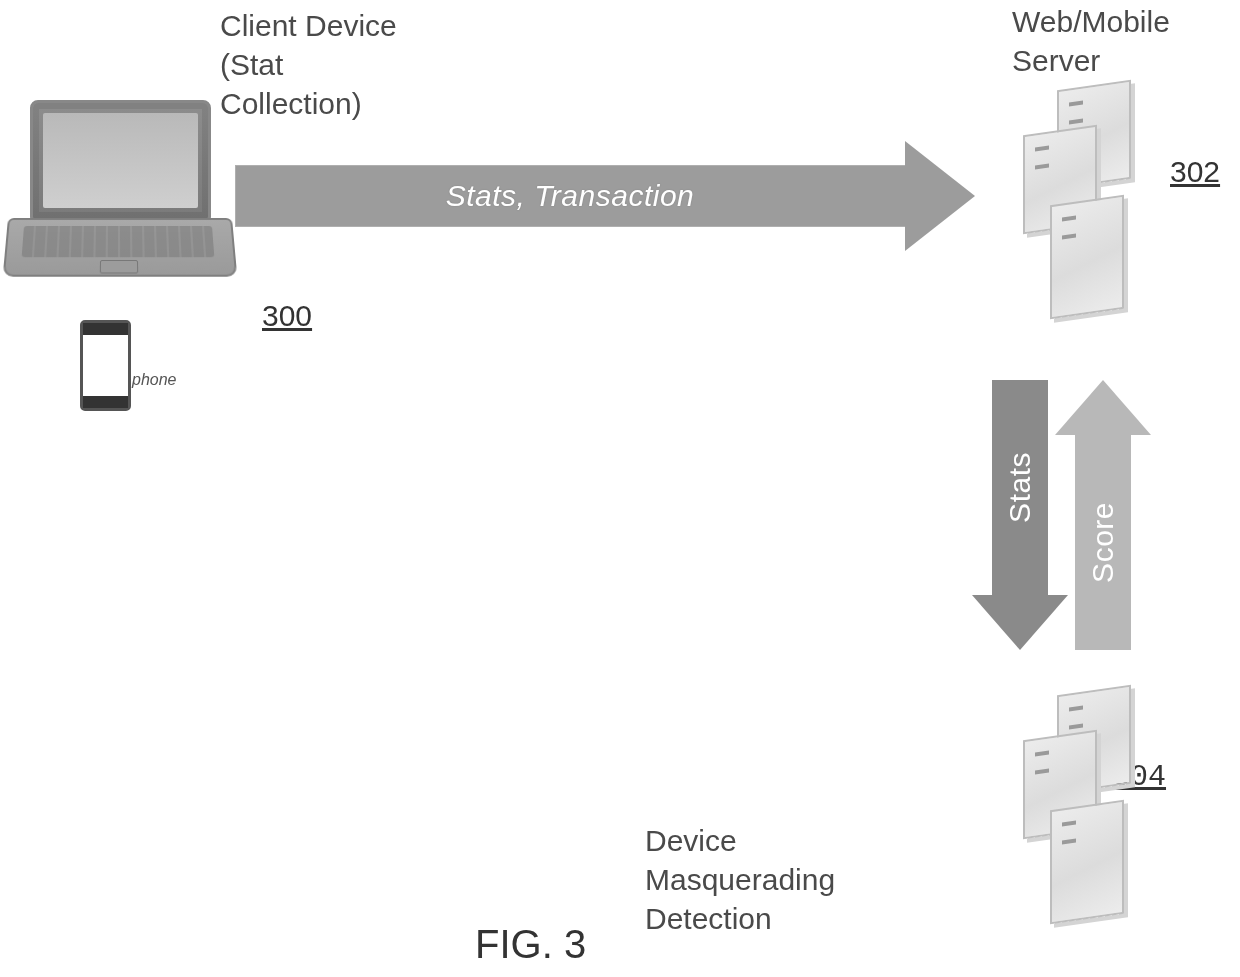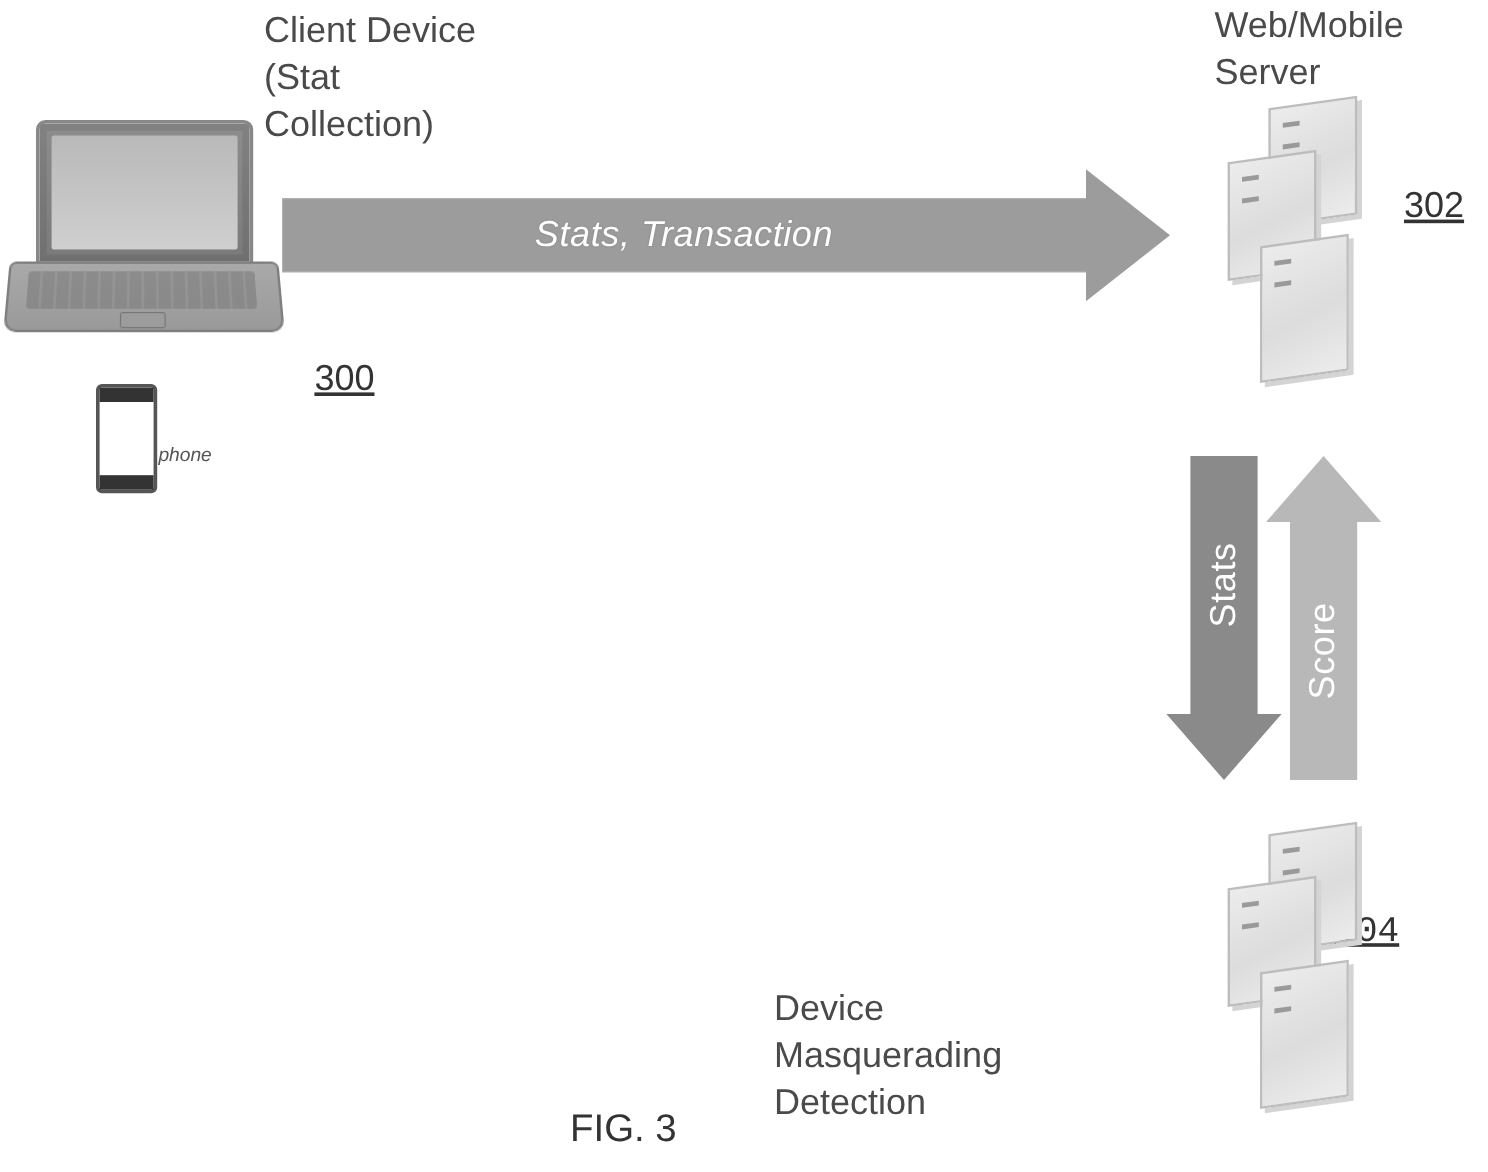--- a/index.html
+++ b/index.html
@@ -25,21 +25,21 @@
     white-space: pre;
   }
   .ref {
     position: absolute;
     font-size: 30px;
     color: #333;
     text-decoration: underline;
   }
   .fig {
     position: absolute;
-    font-size: 32px;
+    font-size: 40px;
     color: #333;
   }
   .small {
     font-size: 16px;
     color: #555;
   }
 
   
   .laptop { position:absolute; left:8px; top:100px; width:220px; height:190px; }
   .laptop .lid{

